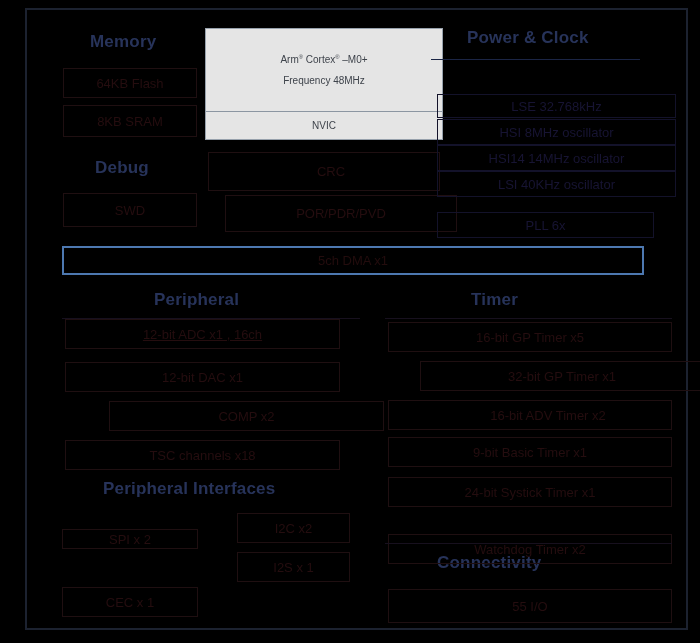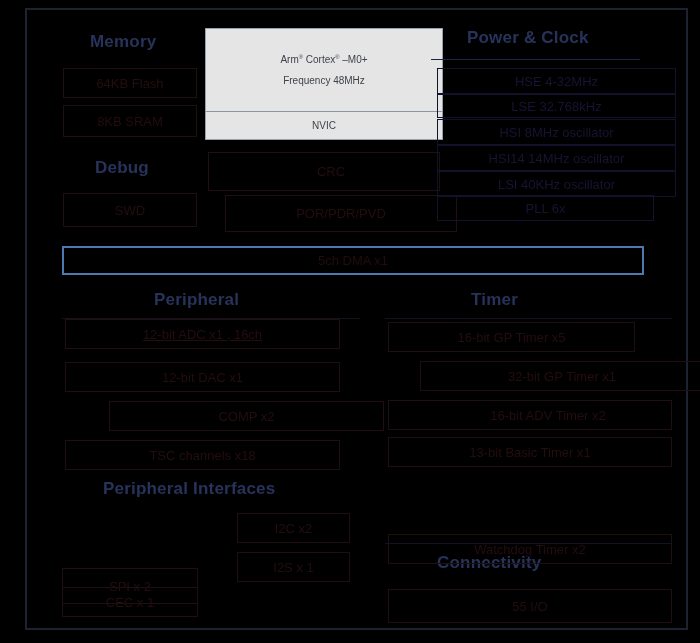--- a/index.html
+++ b/index.html
@@ -69,39 +69,39 @@
   .swd   { left:63px; top:193px; width:134px; height:34px; }
   .crc   { left:208px; top:152px; width:232px; height:39px;padding-left:14px; }
   .por   { left:208px; top:195px; width:232px; height:37px;margin-left:17px; }
 
   
   .pwr-0 { left:437px; top:68px;  width:239px; height:26px; }
   .pwr-1 { left:437px; top:94px;  width:239px; height:24px; }
   .pwr-2 { left:437px; top:119px; width:239px; height:26px; }
   .pwr-3 { left:437px; top:145px; width:239px; height:26px; }
   .pwr-4 { left:437px; top:171px; width:239px; height:26px; }
-  .pwr-5 { left:437px; top:195px; width:217px; height:26px; }
+  .pwr-5 { left:437px; top:212px; width:217px; height:26px; }
 
   
   .cnv-0 { left:65px; top:319px; width:275px; height:30px;text-decoration:underline; }
   .cnv-1 { left:65px; top:362px; width:275px; height:30px; }
   .cnv-2 { left:65px; top:401px; width:275px; height:30px;margin-left:44px; }
   .cnv-3 { left:65px; top:440px; width:275px; height:30px; }
 
   
-  .tmr-0 { left:388px; top:322px; width:247px; height:30px; }
+  .tmr-0 { left:388px; top:322px; width:284px; height:30px; }
   .tmr-1 { left:388px; top:361px; width:284px; height:30px;margin-left:32px; }
   .tmr-2 { left:388px; top:400px; width:284px; height:30px;padding-left:36px; }
   .tmr-3 { left:388px; top:437px; width:284px; height:30px; }
   .tmr-4 { left:388px; top:477px; width:284px; height:30px; }
   .tmr-5 { left:388px; top:534px; width:284px; height:30px; }
 
   
   .per-l0 { left:62px;  top:513px; width:136px; height:30px; }
-  .per-l1 { left:62px;  top:568px; width:136px; height:36px; }
+  .per-l1 { left:62px;  top:529px; width:136px; height:20px; }
   .per-l2 { left:62px;  top:587px; width:136px; height:30px; }
   .per-r0 { left:237px; top:513px; width:113px; height:30px; }
   .per-r1 { left:237px; top:552px; width:113px; height:30px; }
 
   
   .conn-0 { left:388px; top:589px; width:284px; height:34px; }
 </style>
 </head>
 <body>
 
@@ -127,40 +127,40 @@
 
   <div class="fbox mem-0">64KB Flash</div>
   <div class="fbox mem-1">8KB SRAM</div>
 
   <div class="fbox swd">SWD</div>
 
   <div class="fbox crc">CRC</div>
   <div class="fbox por">POR/PDR/PVD</div>
 
   <div class="sep sep-power"></div>
-  <div class="prow pwr-0">HSE 4-32MHz</div>
   <div class="prow pwr-1">LSE 32.768kHz</div>
   <div class="prow pwr-2">HSI 8MHz oscillator</div>
   <div class="prow pwr-3">HSI14 14MHz oscillator</div>
   <div class="prow pwr-4">LSI 40KHz oscillator</div>
   <div class="prow pwr-5">PLL 6x</div>
 
   <div class="bus">5ch DMA x1</div>
 
   <div class="sep sep-conv"></div>
   <div class="fbox cnv-0">12-bit ADC x1 , 16ch</div>
   <div class="fbox cnv-1">12-bit DAC x1</div>
   <div class="fbox cnv-2">COMP x2</div>
   <div class="fbox cnv-3">TSC channels x18</div>
 
   <div class="sep sep-timer"></div>
   <div class="fbox tmr-0">16-bit GP Timer x5</div>
   <div class="fbox tmr-1">32-bit GP Timer x1</div>
   <div class="fbox tmr-2">16-bit ADV Timer x2</div>
-  <div class="fbox tmr-3">13-bit Basic Timer x1</div>
+  <div class="fbox tmr-3">9-bit Basic Timer x1</div>
+  <div class="fbox tmr-4">24-bit Systick Timer x1</div>
   <div class="fbox tmr-5">Watchdog Timer x2</div>
   <div class="sep sep-watchdog"></div>
 
   <div class="fbox per-l1">SPI x 2</div>
   <div class="fbox per-l2">CEC x 1</div>
   <div class="fbox per-r0">I2C x2</div>
   <div class="fbox per-r1">I2S x 1</div>
 
   <div class="fbox conn-0">55 I/O</div>
 

